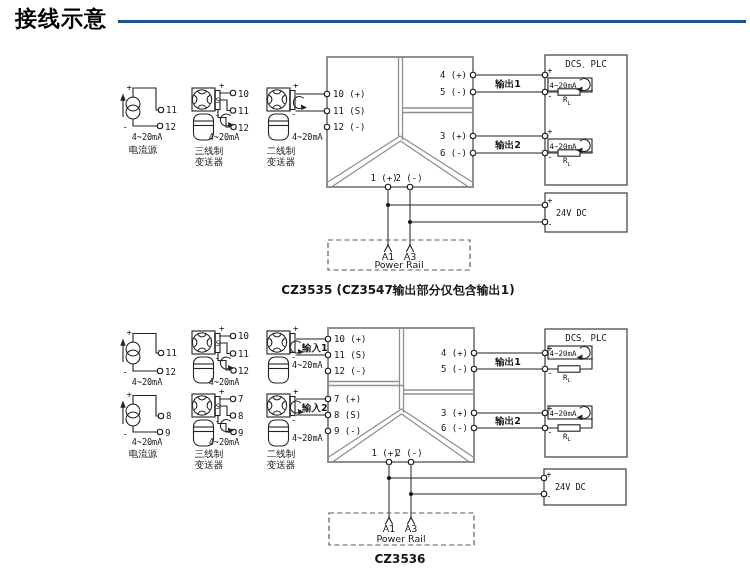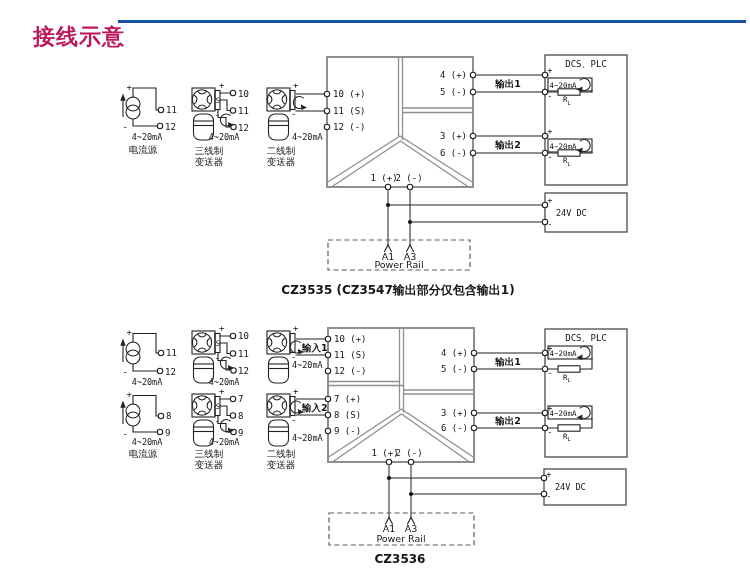--- a/index.html
+++ b/index.html
@@ -1,19 +1,19 @@
 <!DOCTYPE html>
 <html><head>
 <meta charset="utf-8">
 <style>
   html,body{margin:0;padding:0;background:#fff;}
   .page{position:relative;width:750px;height:583px;background:#fff;overflow:hidden;
         font-family:"DejaVu Sans","Liberation Sans",sans-serif;}
-  .title{position:absolute;left:15px;top:4px;margin:18px;font-size:22px;font-weight:bold;
-         color:#be185d;letter-spacing:1px;}
+  .title{position:absolute;left:15px;top:4px;margin:0;font-size:22px;font-weight:bold;
+         color:#000000;letter-spacing:1px;}
   .rule{position:absolute;left:118px;right:4px;top:20px;height:3px;background:#1451a6;}
   svg{position:absolute;left:0;top:0;}
   svg text{font:9px "DejaVu Sans Mono","Liberation Mono",monospace;fill:#141414;}
   .t85{font-size:8.5px}.t8{font-size:8px}.t75{font-size:7.5px}.sub{font-size:5.5px}
   .cn{font-family:"DejaVu Sans","Liberation Sans",sans-serif;font-size:9.5px}
   .cnb{font-family:"DejaVu Sans","Liberation Sans",sans-serif;font-size:9.5px;font-weight:bold}
   .cap{font-family:"DejaVu Sans","Liberation Sans",sans-serif;font-size:12px;font-weight:bold}
   .mid{text-anchor:middle}.end{text-anchor:end}
   .w{stroke:#222;stroke-width:1.1;fill:none;stroke-linecap:square}
   .wg{stroke:#8f8f8f;stroke-width:2;fill:none}

